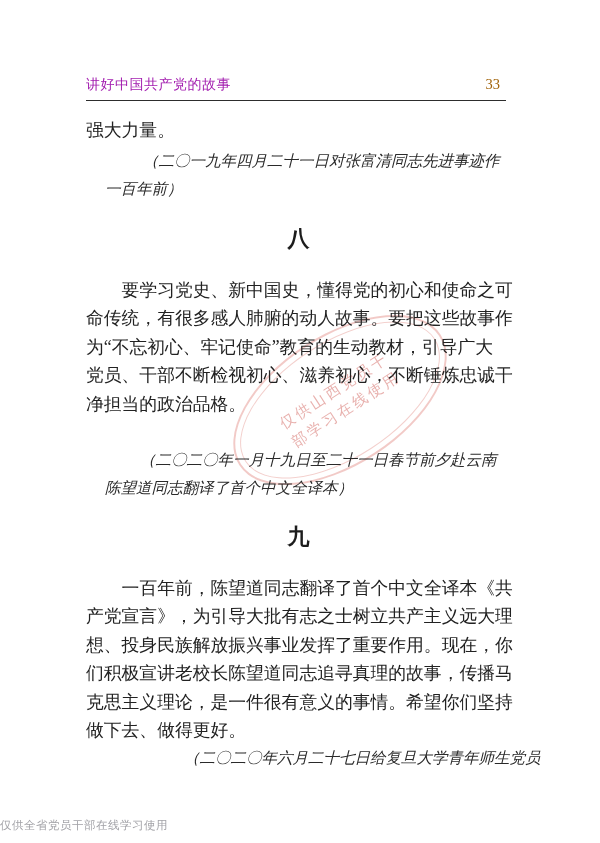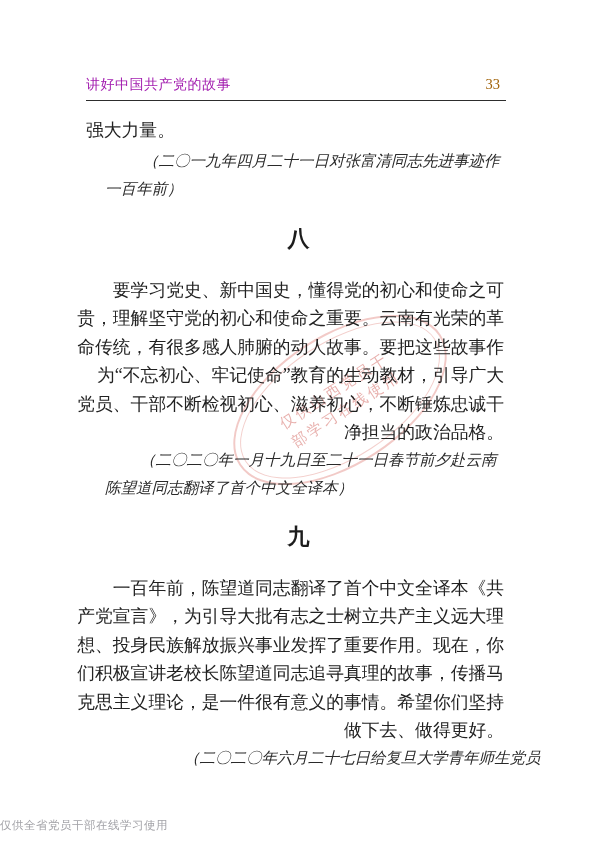--- a/index.html
+++ b/index.html
@@ -27,22 +27,22 @@
     position: absolute; top: 100px; left: 86px; width: 420px; height: 1px;
     background: #2d2d2d;
   }
 
   
   .body-line {
     position: absolute; left: 86px; width: 430px;
     font-size: 17.8px; line-height: 28.4px; white-space: nowrap; color: #222;
   }
   .para {
-    position: absolute; left: 72px; width: 432px;
-    font-size: 17.8px; line-height: 28.4px; color: #222; text-align: right;
+    position: absolute; left: 86px; width: 432px;
+    font-size: 17.8px; line-height: 28.4px; color: #222;
   }
   .para > div { white-space: nowrap; }
   .para > div.indent { text-indent: 35.6px; }
 
   .section-heading {
     position: absolute; left: 86px; width: 426px;
     text-align: center; font-size: 22px; font-weight: bold; color: #1c1c1c;
     letter-spacing: 1px;
   }
 
@@ -108,21 +108,20 @@
 
   <div class="attribution" style="top:147px;">
     <div style="margin-left:57px;">（二〇一九年四月二十一日对张富清同志先进事迹作</div>
     <div style="margin-left:19px;">一百年前）</div>
   </div>
 
   <div class="section-heading" style="top:224px;">八</div>
 
   <div class="para" style="top:276px;">
     <div class="indent">要学习党史、新中国史，懂得党的初心和使命之可</div>
-    <div>贵，理解坚守党的初心和使命之重要。云南有光荣的革</div>
     <div>命传统，有很多感人肺腑的动人故事。要把这些故事作</div>
     <div>为“不忘初心、牢记使命”教育的生动教材，引导广大</div>
     <div>党员、干部不断检视初心、滋养初心，不断锤炼忠诚干</div>
     <div>净担当的政治品格。</div>
   </div>
 
   <div class="attribution" style="top:446px;">
     <div style="margin-left:54px;font-style:italic;">（二〇二〇年一月十九日至二十一日春节前夕赴云南</div>
     <div style="margin-left:19px;">陈望道同志翻译了首个中文全译本）</div>
   </div>

